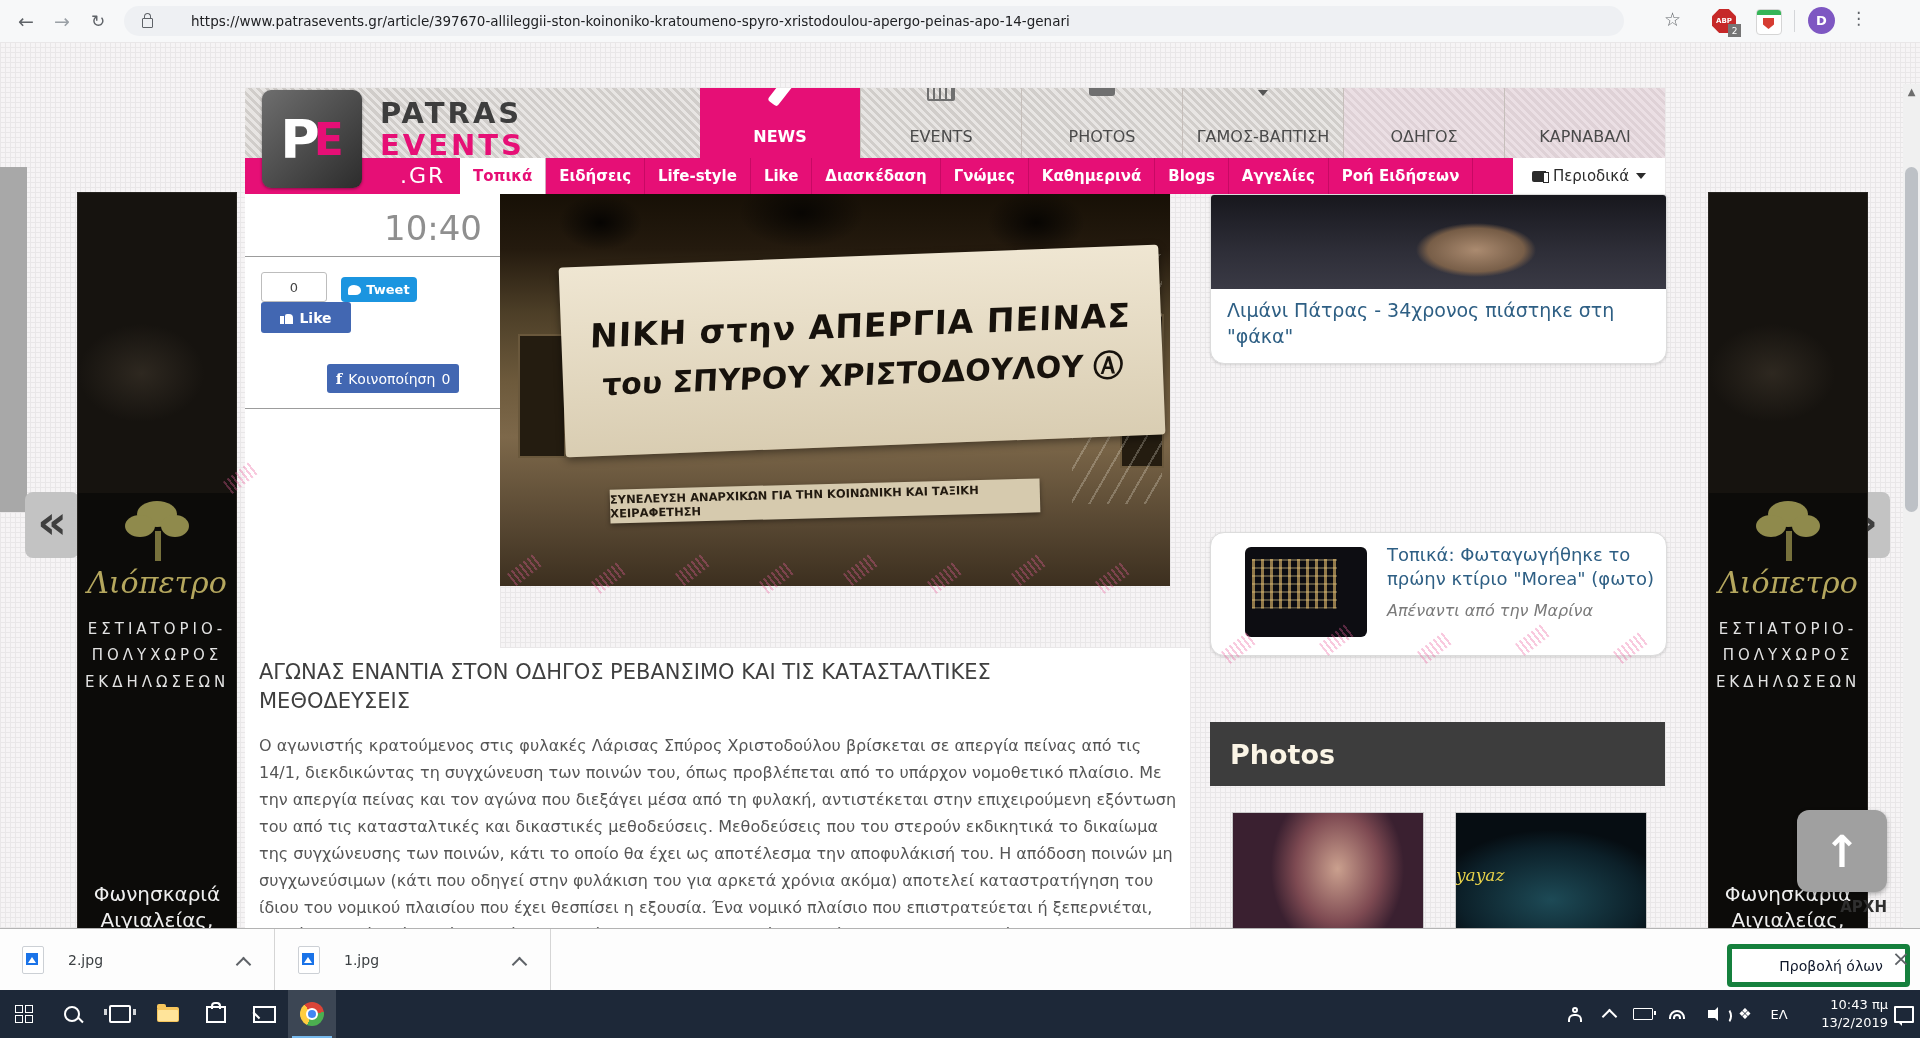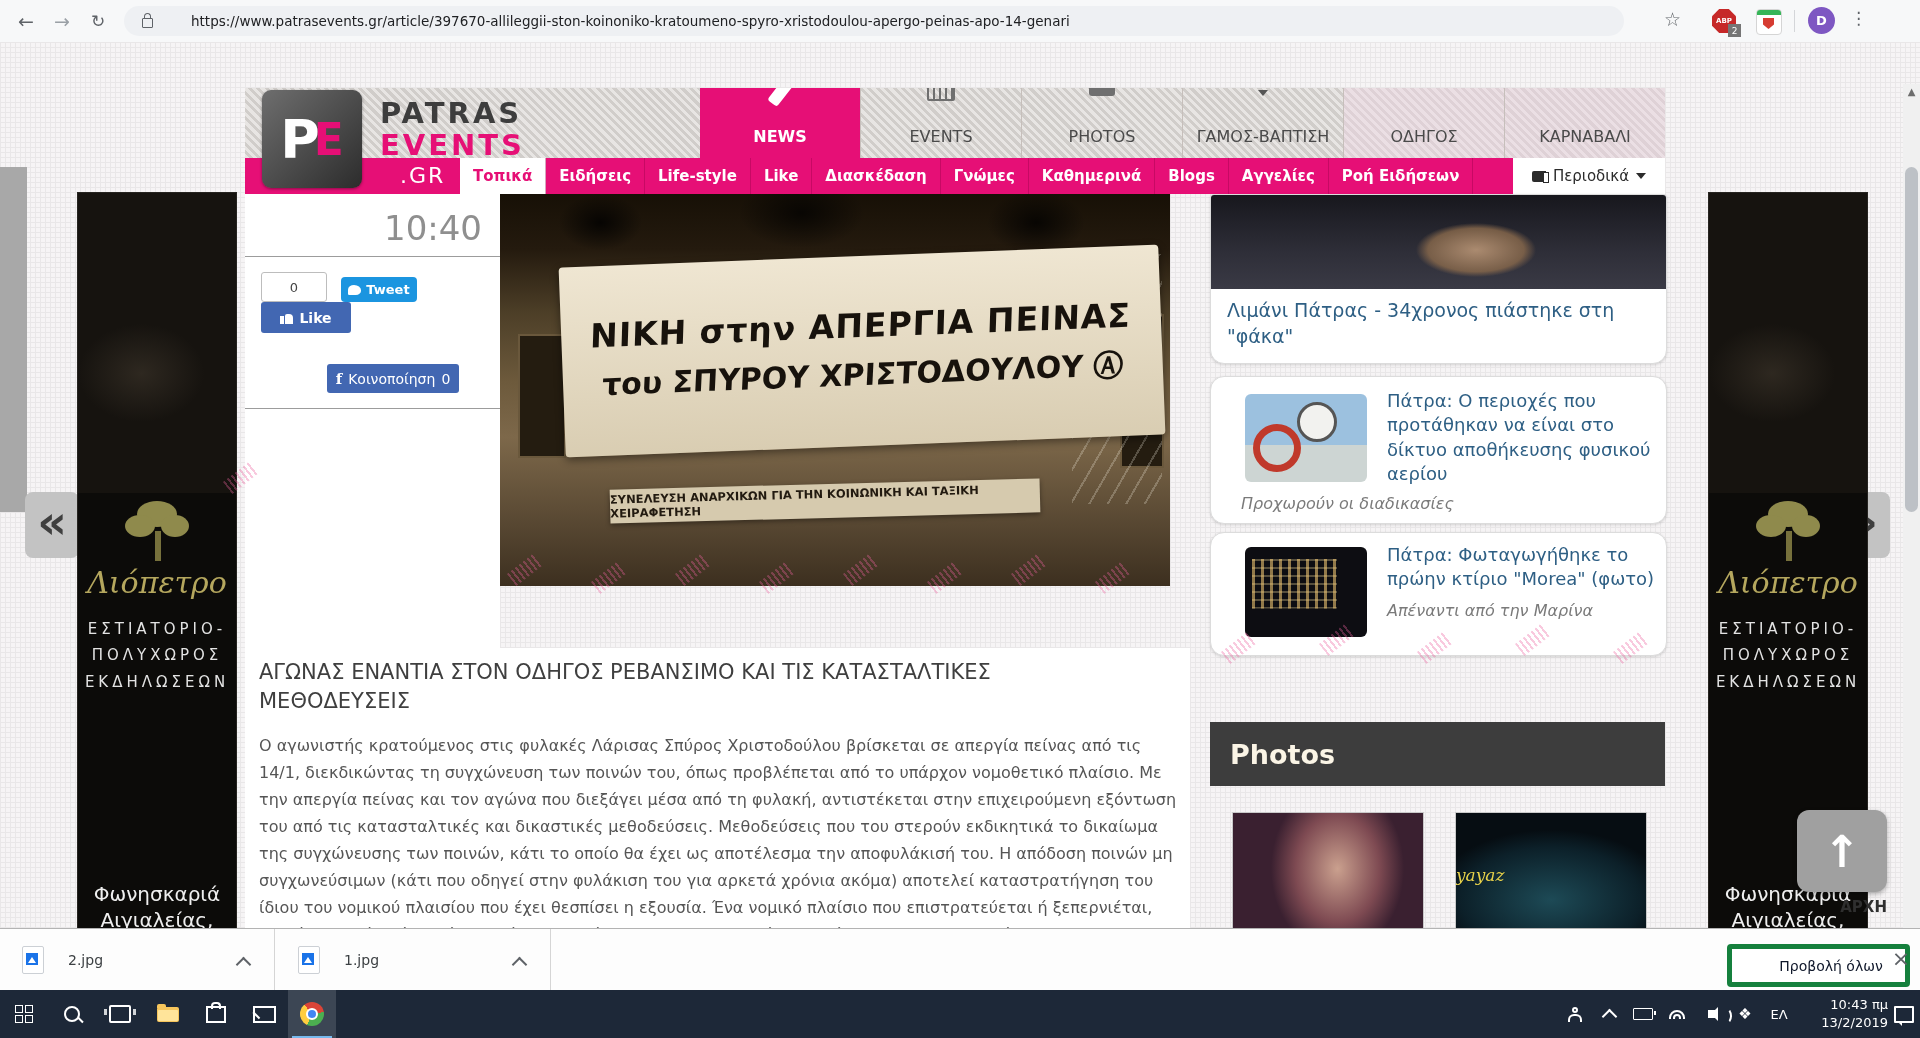--- a/index.html
+++ b/index.html
@@ -406,32 +406,24 @@
     <div class="text-zone">
       <div class="headline">ΑΓΩΝΑΣ ΕΝΑΝΤΙΑ ΣΤΟΝ ΟΔΗΓΟΣ ΡΕΒΑΝΣΙΜΟ ΚΑΙ ΤΙΣ ΚΑΤΑΣΤΑΛΤΙΚΕΣ ΜΕΘΟΔΕΥΣΕΙΣ</div>
       <div class="bodycopy">Ο αγωνιστής κρατούμενος στις φυλακές Λάρισας Σπύρος Χριστοδούλου βρίσκεται σε απεργία πείνας από τις 14/1, διεκδικώντας τη συγχώνευση των ποινών του, όπως προβλέπεται από το υπάρχον νομοθετικό πλαίσιο. Με την απεργία πείνας και τον αγώνα που διεξάγει μέσα από τη φυλακή, αντιστέκεται στην επιχειρούμενη εξόντωση του από τις κατασταλτικές και δικαστικές μεθοδεύσεις. Μεθοδεύσεις που του στερούν εκδικητικά το δικαίωμα της συγχώνευσης των ποινών, κάτι το οποίο θα έχει ως αποτέλεσμα την αποφυλάκισή του. Η απόδοση ποινών μη συγχωνεύσιμων (κάτι που οδηγεί στην φυλάκιση του για αρκετά χρόνια ακόμα) αποτελεί καταστρατήγηση του ίδιου του νομικού πλαισίου που έχει θεσπίσει η εξουσία. Ένα νομικό πλαίσιο που επιστρατεύεται ή ξεπερνιέται, τηρείται κατά γράμμα ή απαξιώνεται, ανάλογα με την πολιτική σκοπιμότητα των εμπνευστών του.</div>
     </div>
 
     <div class="card card1">
       <div class="card1-img"></div>
       <div class="card-title">Λιμάνι Πάτρας - 34χρονος πιάστηκε στη "φάκα"</div>
     </div>
 
-    <div class="card card2">
-      <div class="thumb-img">
-        <span class="valve"></span>
-        <span class="gauge"></span>
-      </div>
-      <div class="card-title">Πάτρα: Ο περιοχές που προτάθηκαν να είναι στο δίκτυο αποθήκευσης φυσικού αερίου</div>
-      <div class="card-sub">Προχωρούν οι διαδικασίες</div>
-    </div>
 
     <div class="card card3">
       <div class="thumb-img"></div>
-      <div class="card-title">Πάτρα: Φωταγωγήθηκε το πρώην κτίριο "Morea" (φωτο)</div>
+      <div class="card-title">Τοπικά: Φωταγωγήθηκε το πρώην κτίριο "Morea" (φωτο)</div>
       <div class="card-sub">Απέναντι από την Μαρίνα</div>
     </div>
 
     <div class="wm" style="left:1222px;top:598px;"></div>
     <div class="wm" style="left:1320px;top:590px;"></div>
     <div class="wm" style="left:1418px;top:598px;"></div>
     <div class="wm" style="left:1516px;top:590px;"></div>
     <div class="wm" style="left:1614px;top:598px;"></div>
 
     <div class="photos-head">

